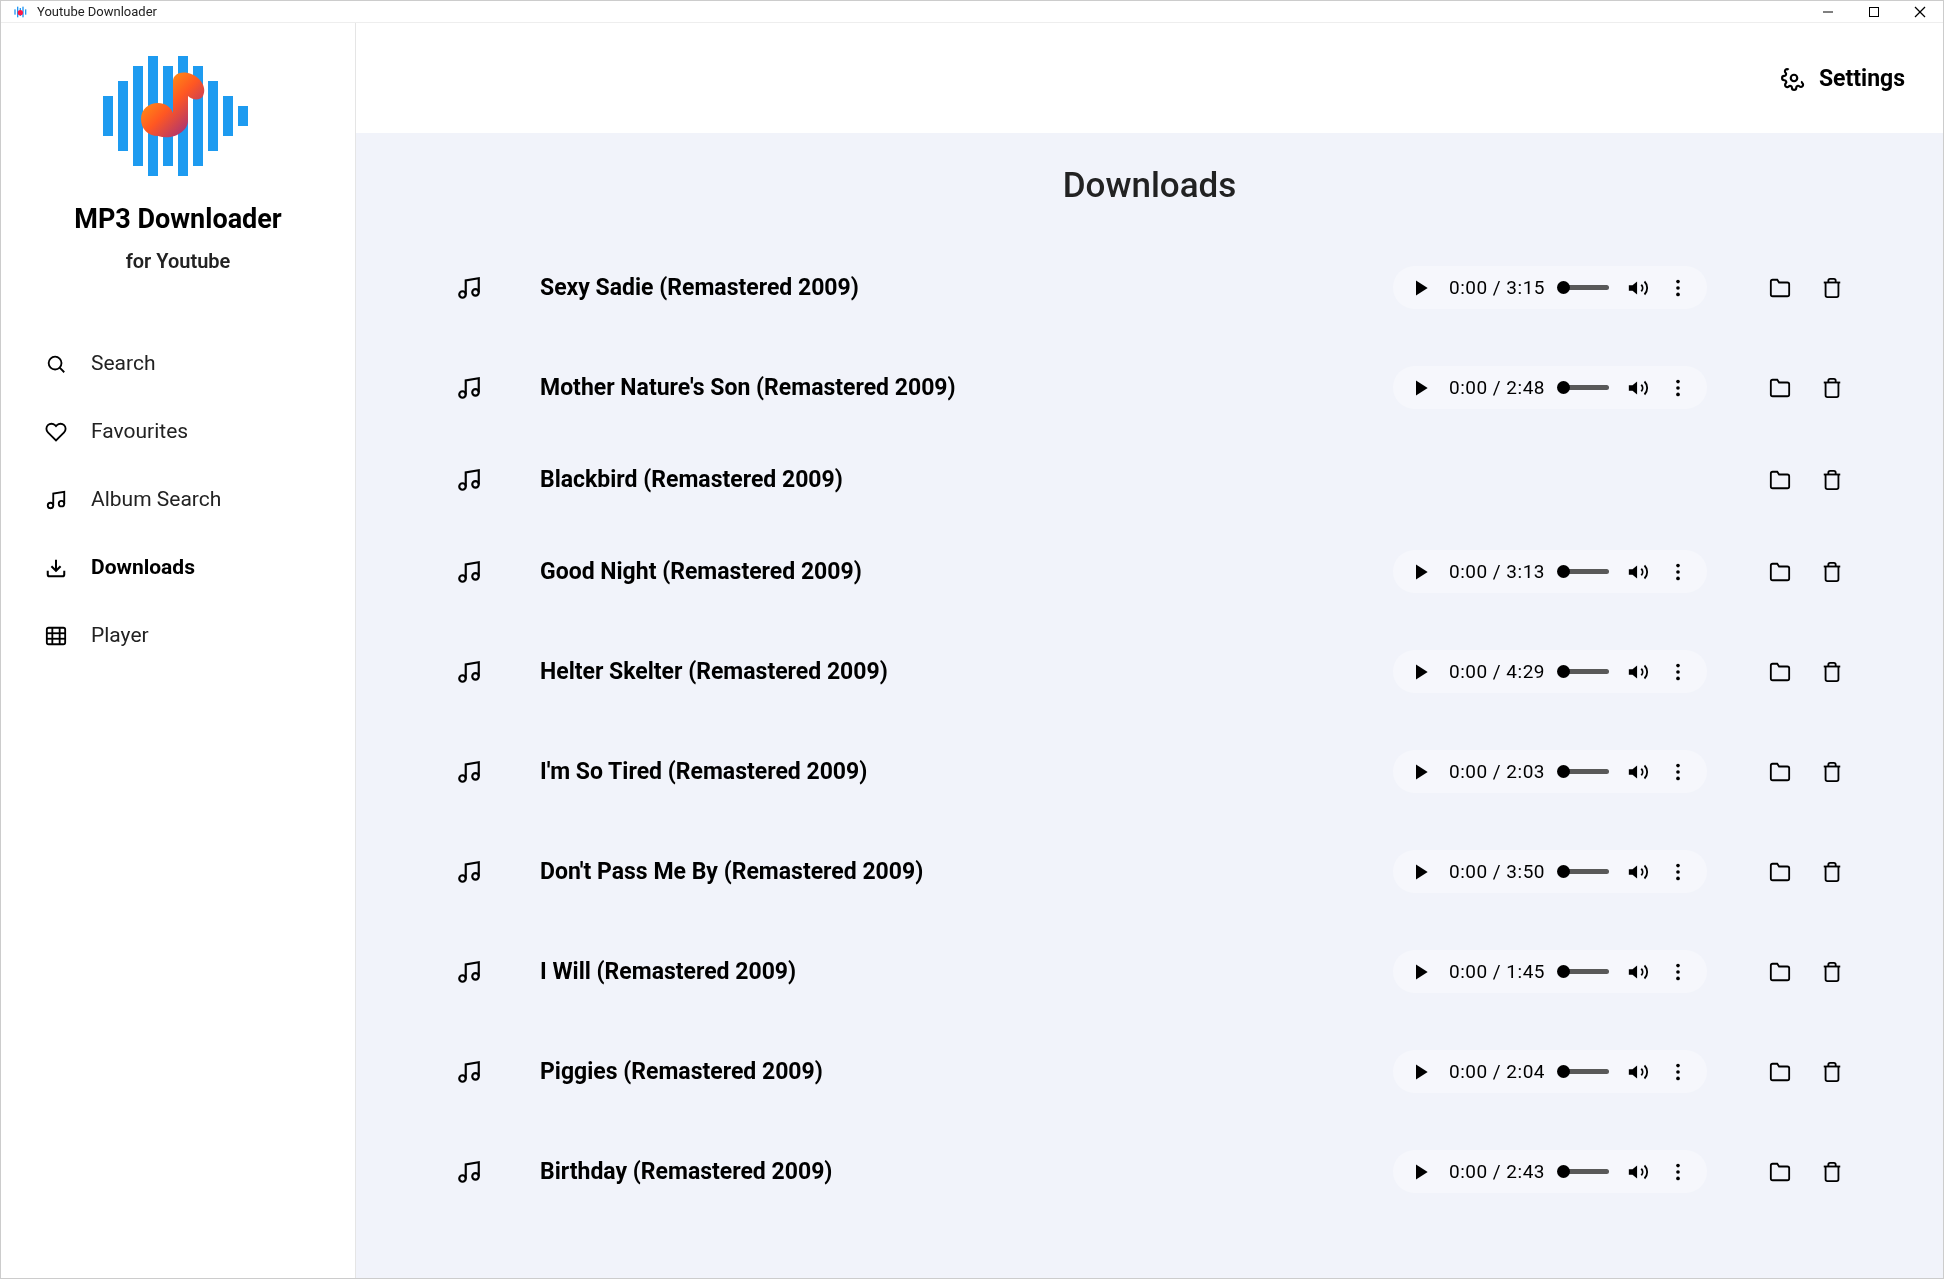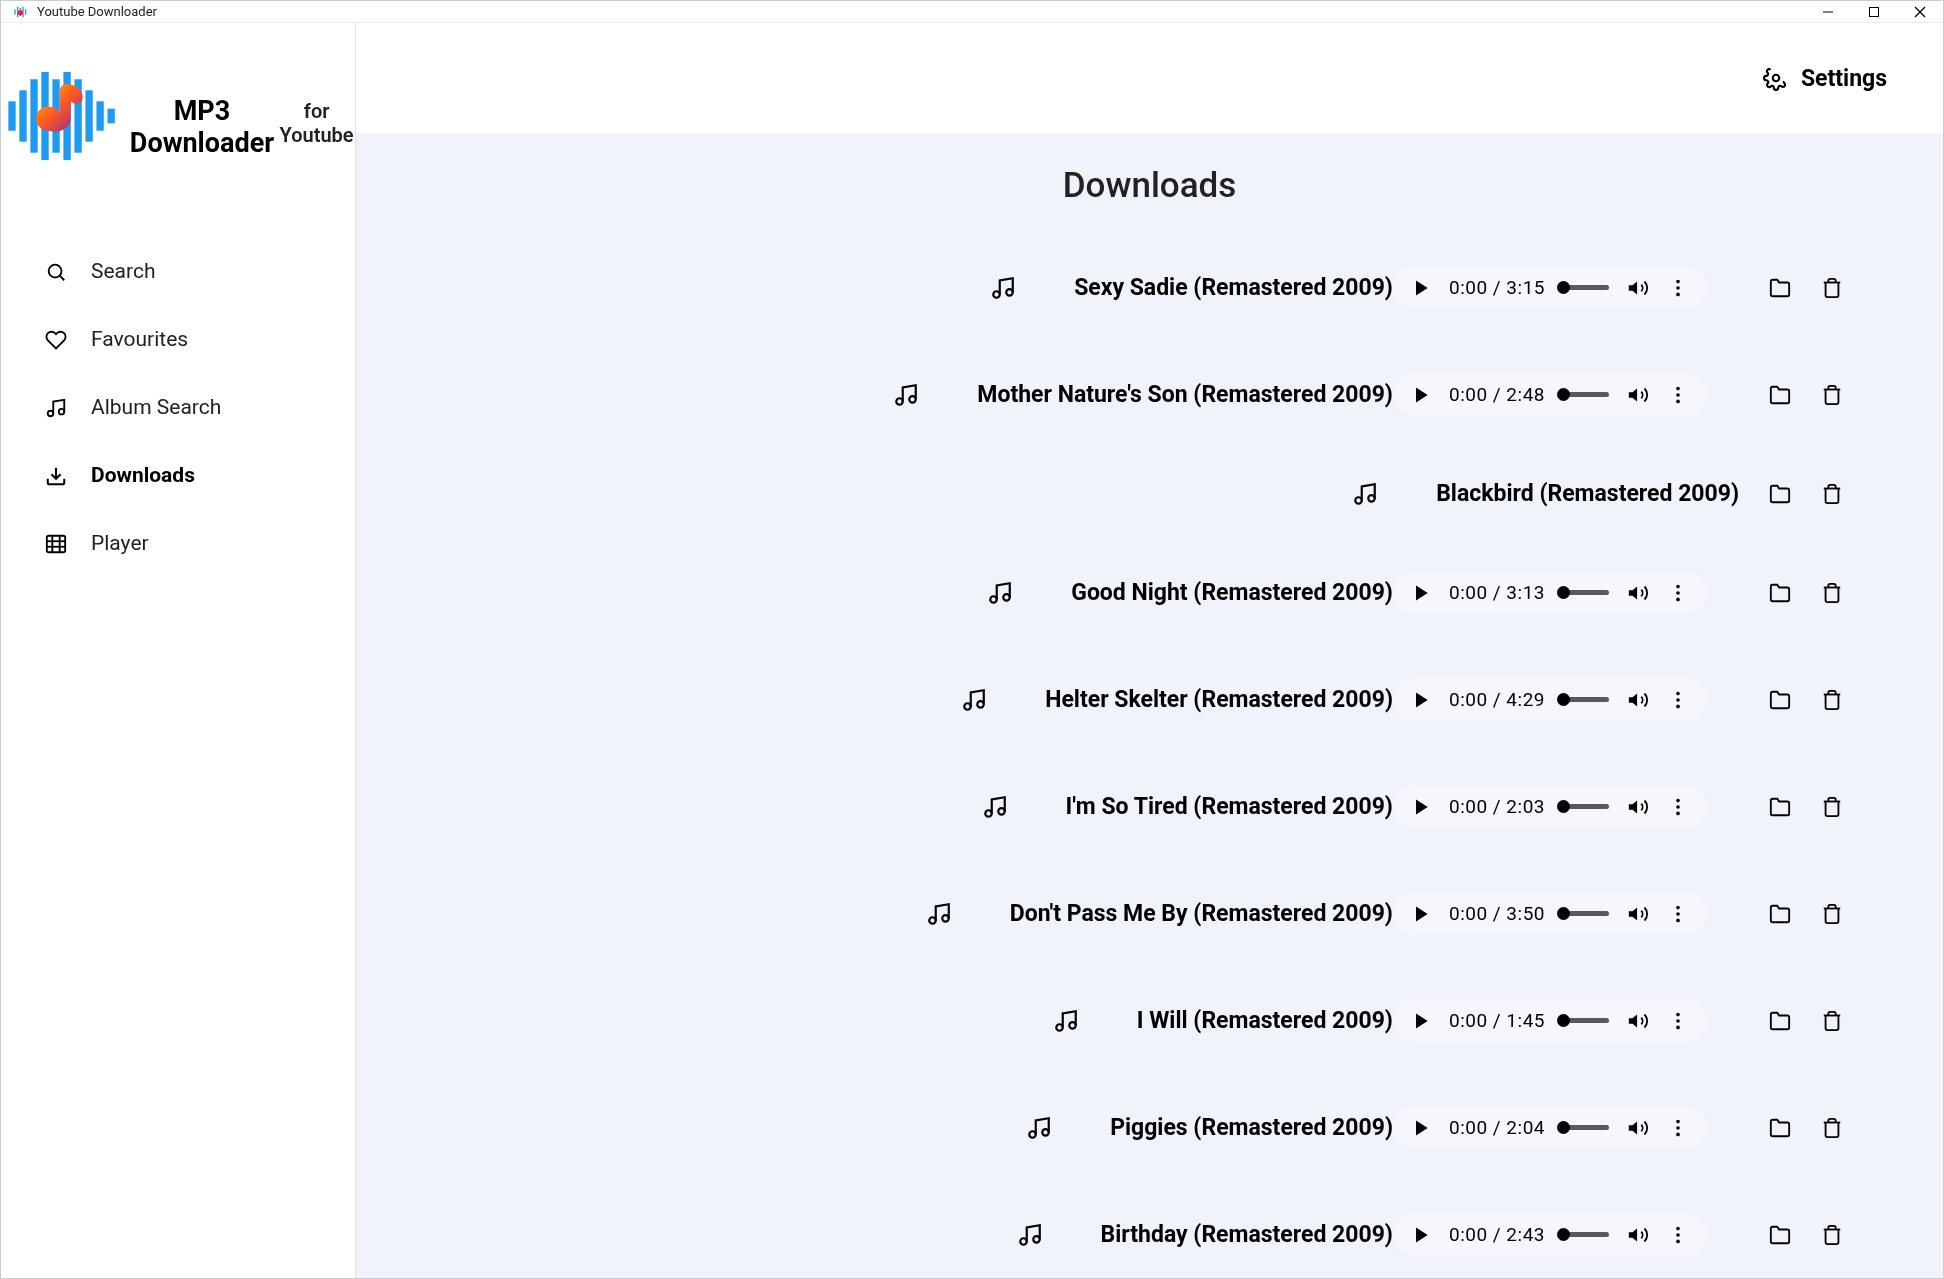--- a/index.html
+++ b/index.html
@@ -7,35 +7,35 @@
 .window { width: 100%; height: 100%; display: flex; flex-direction: column; border: 1px solid #ccc; }
 .titlebar { height: 22px; display: flex; align-items: center; justify-content: space-between; padding: 0 0 0 12px; background: #fff; border-bottom: 1px solid #eee; }
 .titlebar-left { display: flex; align-items: center; gap: 8px; }
 .titlebar-icon { width: 16px; height: 16px; }
 .titlebar-text { font-size: 13px; color: #222; }
 .win-controls { display: flex; }
 .win-btn { width: 46px; height: 32px; display: flex; align-items: center; justify-content: center; color: #000; }
 .win-btn svg { width: 12px; height: 12px; }
 .app-body { flex: 1; display: flex; overflow: hidden; }
 .sidebar { width: 355px; border-right: 1px solid #e5e5e5; display: flex; flex-direction: column; padding-top: 28px; background: #fff; }
-.logo-wrap { display: flex; align-items: center; padding-bottom: 20px; justify-content: space-between; }
+.logo-wrap { display: flex; flex-direction: column; align-items: center; padding-bottom: 20px; justify-content: space-between; }
 .logo-svg { width: 170px; height: 130px; }
 .app-name { font-size: 27px; font-weight: 700; color: #000; margin-top: 22px; text-align: center; }
 .app-sub { font-size: 20px; font-weight: 600; color: #222; margin-top: 14px; text-align: center; }
 .nav { margin-top: 36px; display: flex; flex-direction: column; gap: 0; }
 .nav-item { display: flex; align-items: flex-end; gap: 24px; padding: 22px 44px; font-size: 21px; color: #222; cursor: pointer; }
 .nav-item.active { font-weight: 700; color: #000; }
 .nav-icon { width: 22px; height: 22px; flex-shrink: 0; }
 .main { flex: 1; display: flex; flex-direction: column; overflow: hidden; }
-.topbar { height: 110px; display: flex; align-items: center; justify-content: flex-end; padding-right: 56px; background: #fff; }
+.topbar { height: 110px; display: flex; align-items: center; justify-content: flex-end; padding-right: 38px; background: #fff; }
 .settings-btn { display: flex; align-items: center; gap: 12px; font-size: 23px; font-weight: 700; color: #000; cursor: pointer; }
 .settings-btn svg { width: 26px; height: 26px; }
 .content { flex: 1; background: #f1f3fa; overflow-y: auto; padding: 32px 0 40px 0; position: relative; }
 .page-title { text-align: center; font-size: 35px; font-weight: 500; color: #222; margin-bottom: 36px; }
-.tracks { display: flex; flex-direction: column; gap: 16px; padding: 0 100px; align-items: flex-end; }
+.tracks { display: flex; flex-direction: column; gap: 9px; padding: 0 100px; }
 .track { display: flex; align-items: center; padding: 24px 0; }
 .music-icon { width: 26px; height: 26px; flex-shrink: 0; }
 .track-title { flex: 1; margin-left: 58px; font-size: 23px; font-weight: 700; color: #000; }
 .player { display: flex; align-items: center; background: #f6f7fc; border-radius: 30px; padding: 10px 18px; gap: 18px; margin-right: 32px; }
 .play-btn { width: 20px; height: 20px; cursor: pointer; }
 .time { font-size: 19px; color: #000; letter-spacing: 0.5px; }
 .slider-track { width: 46px; height: 5px; background: #595959; border-radius: 3px; position: relative; }
 .slider-thumb { position: absolute; left: -6px; top: -4px; width: 13px; height: 13px; border-radius: 50%; background: #000; }
 .vol-icon, .dots-icon { width: 22px; height: 22px; cursor: pointer; }
 .action-icon { width: 22px; height: 22px; cursor: pointer; margin-left: 30px; }

